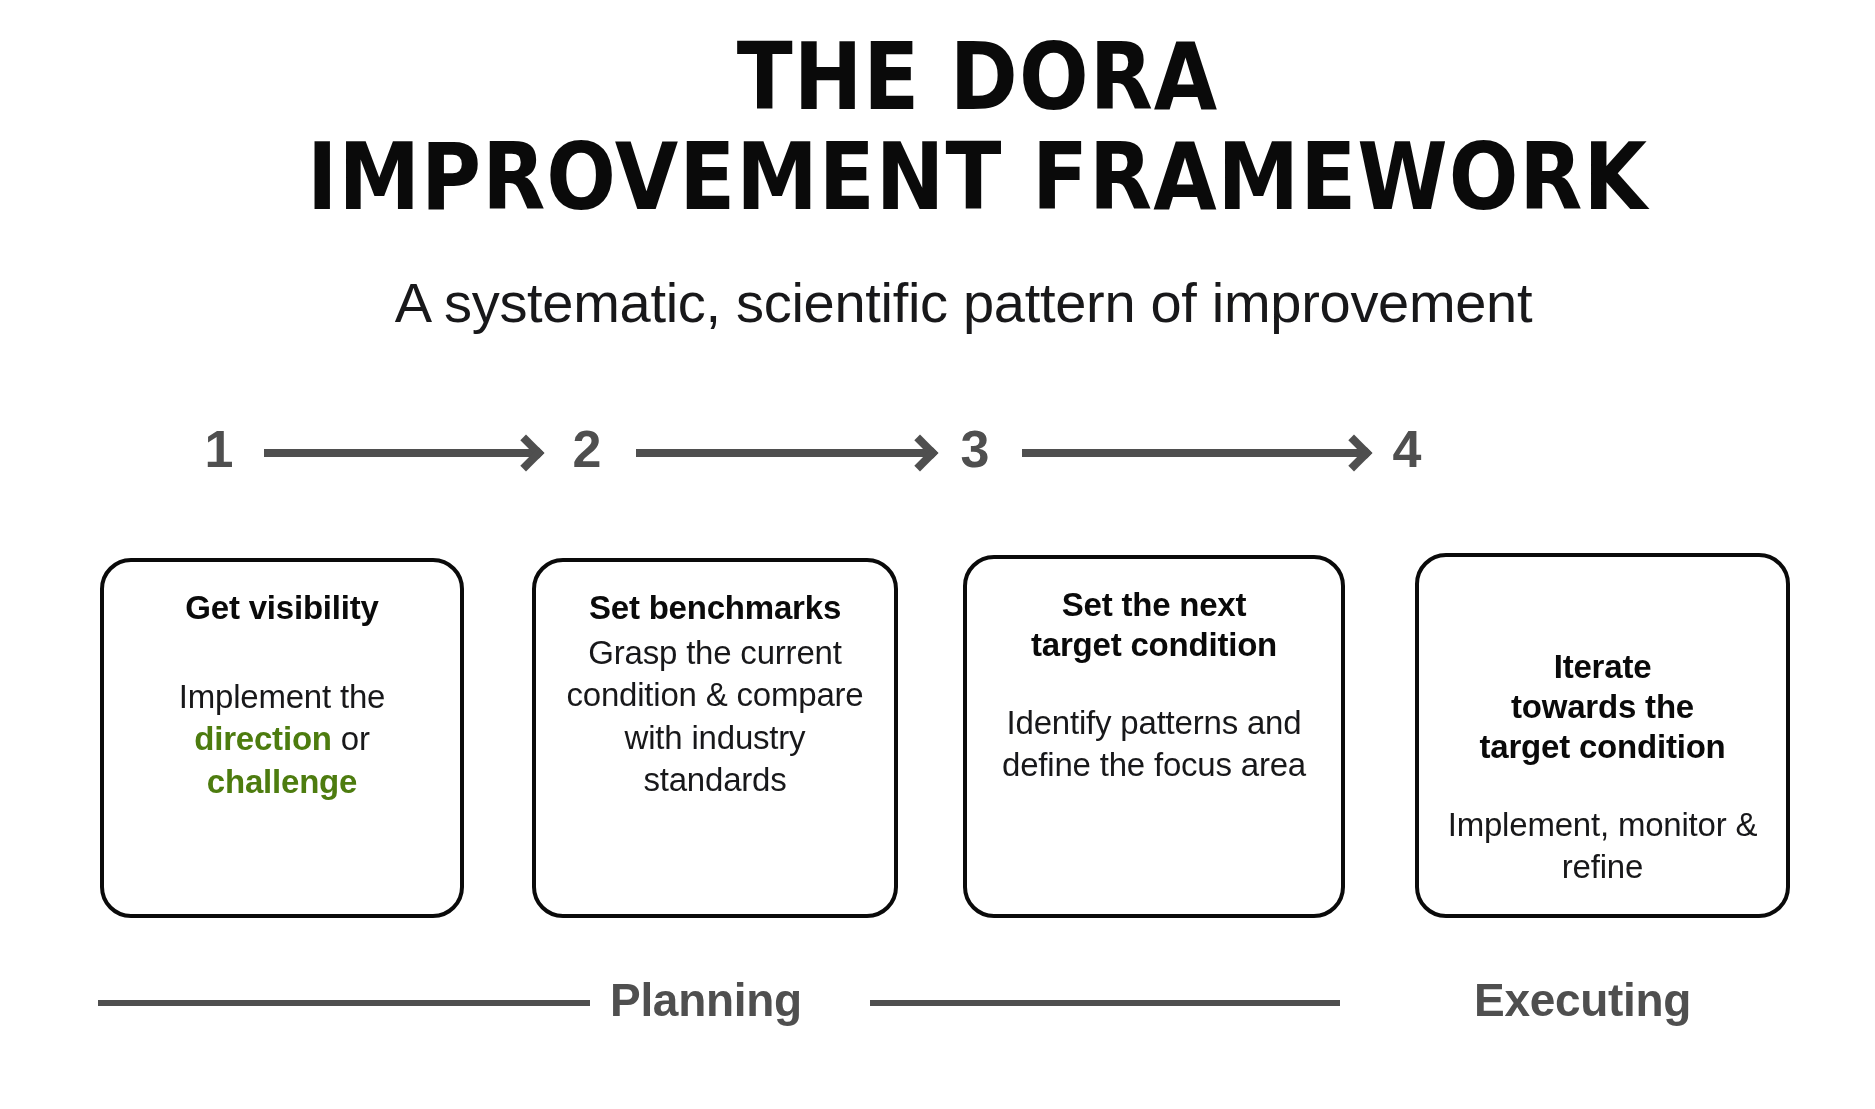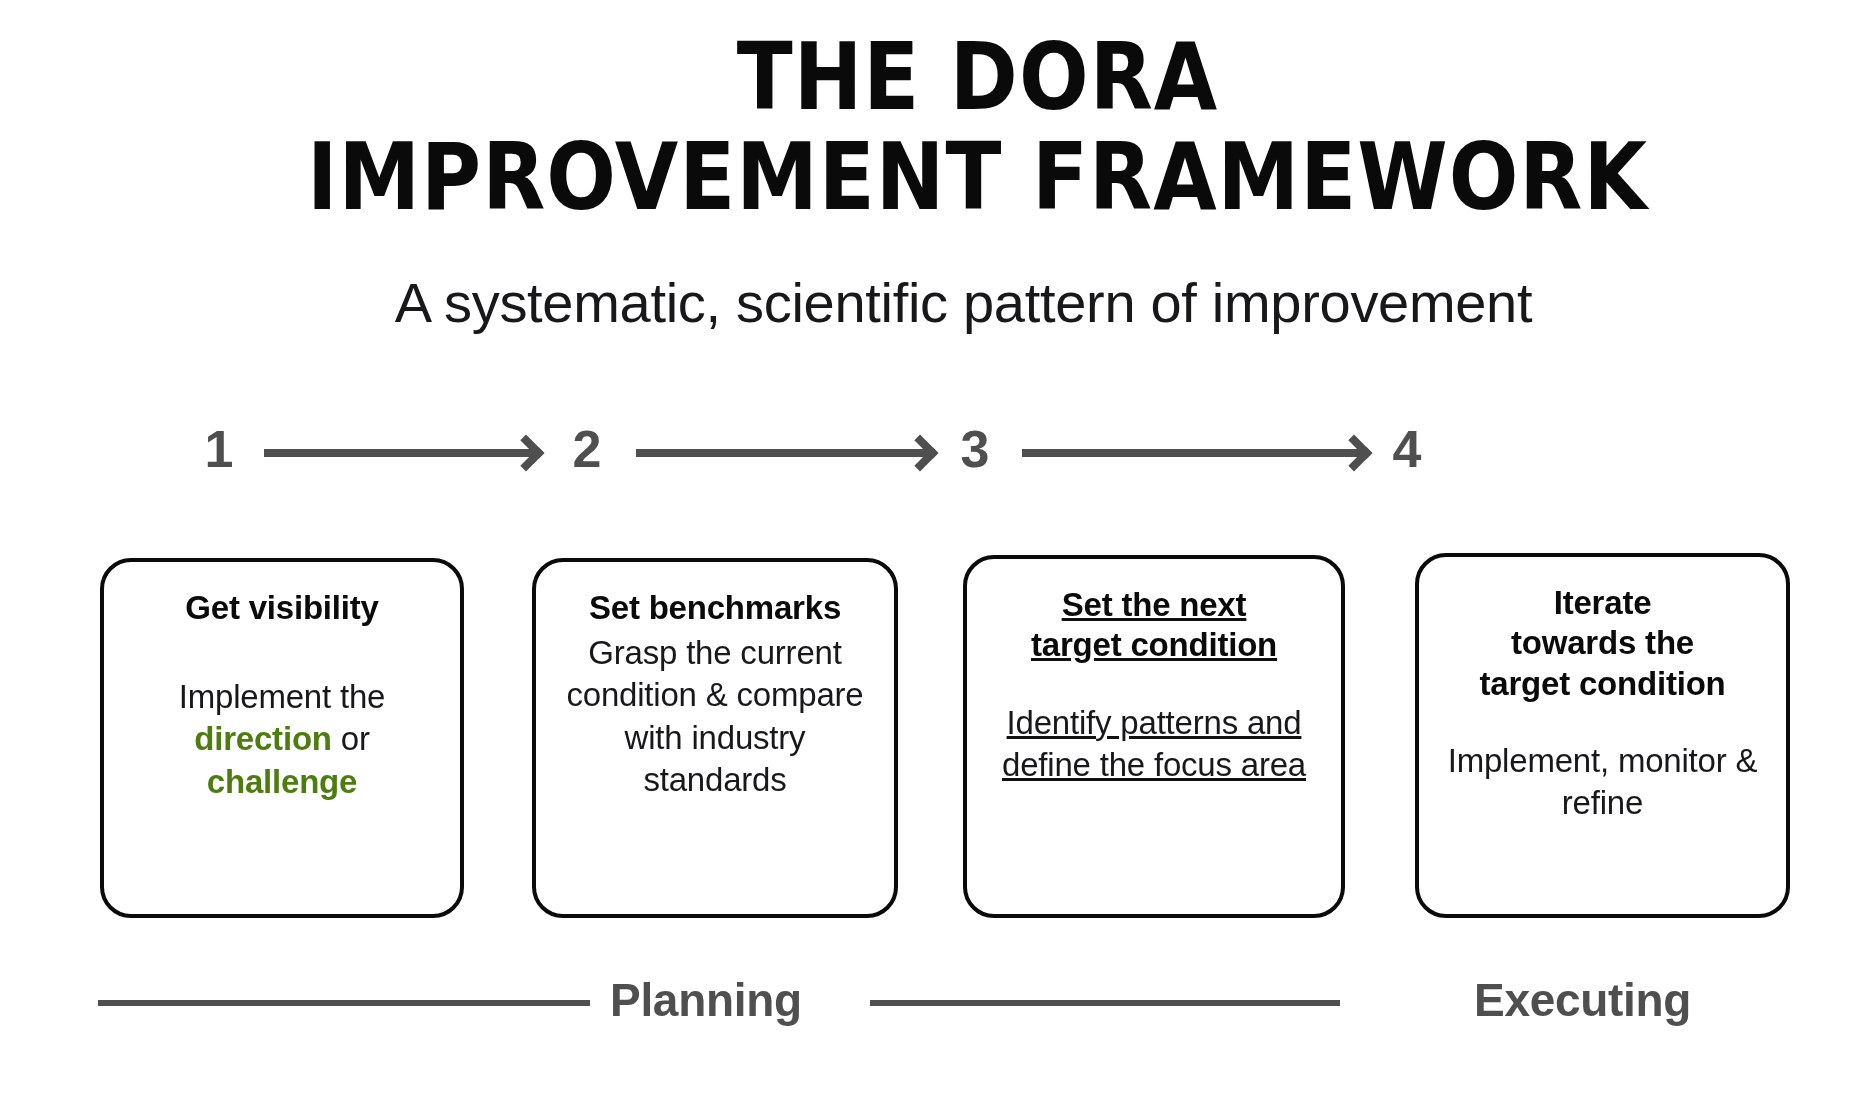--- a/index.html
+++ b/index.html
@@ -104,22 +104,22 @@
     border-radius: 31px;
     background: #ffffff;
     text-align: center;
     padding: 26px 18px;
     display: flex;
     flex-direction: column;
     align-items: center;
   }
   .card.c1 { left: 100px;  top: 558px; width: 364px; height: 360px; justify-content: flex-start; }
   .card.c2 { left: 532px;  top: 558px; width: 366px; height: 360px; justify-content: flex-start; }
-  .card.c3 { left: 963px;  top: 555px; width: 382px; height: 363px; justify-content: flex-start; text-decoration: underline; }
-  .card.c4 { left: 1415px; top: 553px; width: 375px; height: 365px; justify-content: flex-start; }
+  .card.c3 { left: 963px;  top: 555px; width: 382px; height: 363px; justify-content: flex-start; }
+  .card.c4 { left: 1415px; top: 553px; width: 375px; height: 365px; justify-content: flex-end; }
 
   .card-title {
     font-family: "Liberation Sans", sans-serif;
     font-weight: 700;
     font-size: 33px;
     line-height: 1.22;
     color: #0a0a0a;
     letter-spacing: -0.2px;
   }
   .card-body {

